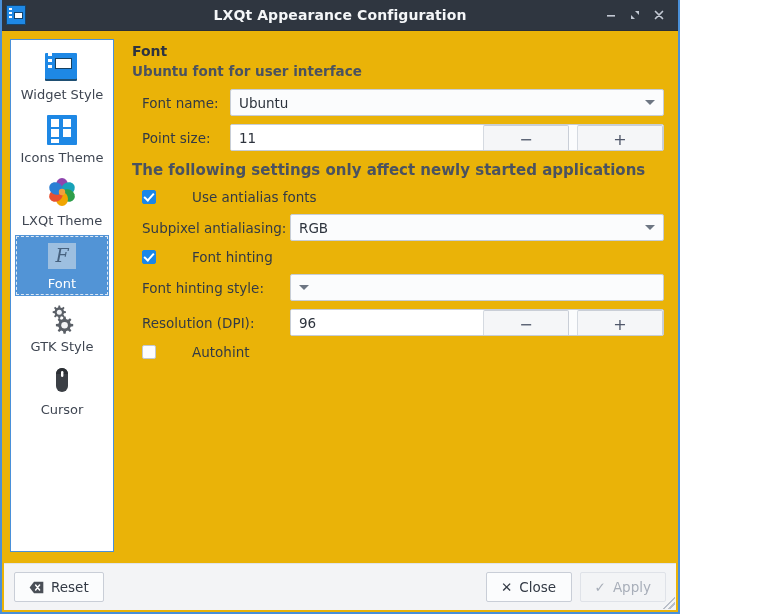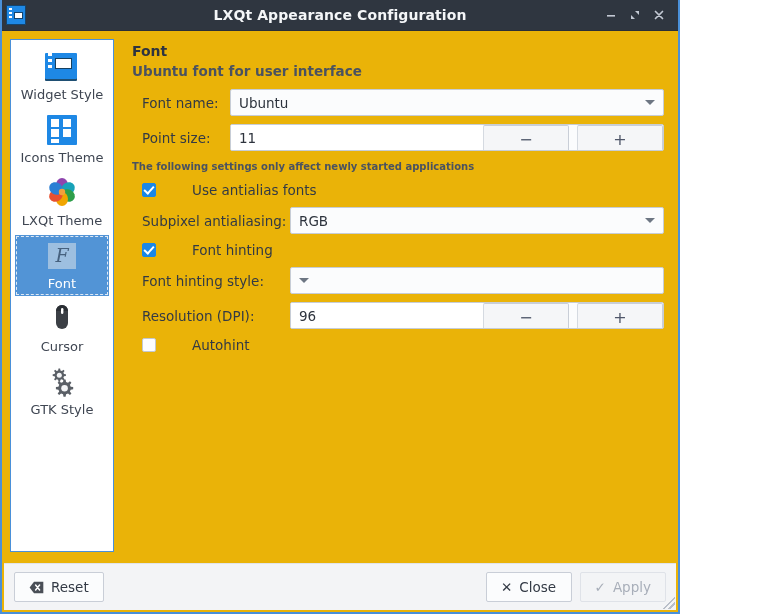--- a/index.html
+++ b/index.html
@@ -214,21 +214,21 @@
     color: #2e3440;
     margin: 2px 0 4px 0;
   }
   .section-sub {
     font-size: 13.5px;
     font-weight: bold;
     color: #4a5260;
     margin: 0 0 10px 0;
   }
   .section-note {
-    font-size: 10px;
+    font-size: 15px;
     font-weight: bold;
     color: #4a5260;
     margin: 10px 0 10px 0;
   }
   .field-row {
     display: flex;
     align-items: center;
     margin-bottom: 8px;
     padding-left: 10px;
   }
@@ -451,41 +451,41 @@
         <div class="side-icon">
           <div class="ic-font">
               <span>F</span>
             </div>
         </div>
         <div class="side-label">Font</div>
       </div>
 
       <div class="side-item">
         <div class="side-icon">
-          <svg class="ic-cursor" viewBox="0 0 34 32">
-            <rect x="11" y="3" width="12" height="24" rx="6" fill="#3b3f45"></rect>
-            <path d="M11 9 a6 6 0 0 1 12 0 v0 h-12 z" fill="#2b2f34"></path>
-            <rect x="16" y="6" width="2.4" height="6" rx="1.2" fill="#ffffff"></rect>
-          </svg>
-        </div>
-        <div class="side-label">Cursor</div>
-      </div>
-
-      <div class="side-item">
-        <div class="side-icon">
           <svg class="ic-gears" viewBox="0 0 34 32">
             <g fill="#5a5f66">
               <path d="M13.5 3.5 l1.6 0 .35 1.9 1.5 .62 1.5-1.2 1.13 1.13-1.2 1.5 .62 1.5 1.9 .35 0 1.6-1.9 .35-.62 1.5 1.2 1.5-1.13 1.13-1.5-1.2-1.5 .62-.35 1.9-1.6 0-.35-1.9-1.5-.62-1.5 1.2-1.13-1.13 1.2-1.5-.62-1.5-1.9-.35 0-1.6 1.9-.35 .62-1.5-1.2-1.5 1.13-1.13 1.5 1.2 1.5-.62z"></path>
               <circle cx="14.3" cy="10.3" r="2.5" fill="#f3f4f6"></circle>
               <path d="M18.5 14.5 l2.1 0 .46 2.5 1.95 .81 1.95-1.56 1.48 1.48-1.56 1.95 .81 1.95 2.5 .46 0 2.1-2.5 .46-.81 1.95 1.56 1.95-1.48 1.48-1.95-1.56-1.95 .81-.46 2.5-2.1 0-.46-2.5-1.95-.81-1.95 1.56-1.48-1.48 1.56-1.95-.81-1.95-2.5-.46 0-2.1 2.5-.46 .81-1.95-1.56-1.95 1.48-1.48 1.95 1.56 1.95-.81z"></path>
               <circle cx="19.55" cy="23.2" r="3.3" fill="#f3f4f6"></circle>
             </g>
           </svg>
         </div>
         <div class="side-label">GTK Style</div>
+      </div>
+
+      <div class="side-item">
+        <div class="side-icon">
+          <svg class="ic-cursor" viewBox="0 0 34 32">
+            <rect x="11" y="3" width="12" height="24" rx="6" fill="#3b3f45"></rect>
+            <path d="M11 9 a6 6 0 0 1 12 0 v0 h-12 z" fill="#2b2f34"></path>
+            <rect x="16" y="6" width="2.4" height="6" rx="1.2" fill="#ffffff"></rect>
+          </svg>
+        </div>
+        <div class="side-label">Cursor</div>
       </div>
 
     </div>
 
     <div class="main">
 
       <div class="section-title">Font</div>
       <div class="section-sub">Ubuntu font for user interface</div>
 
       <div class="field-row">

